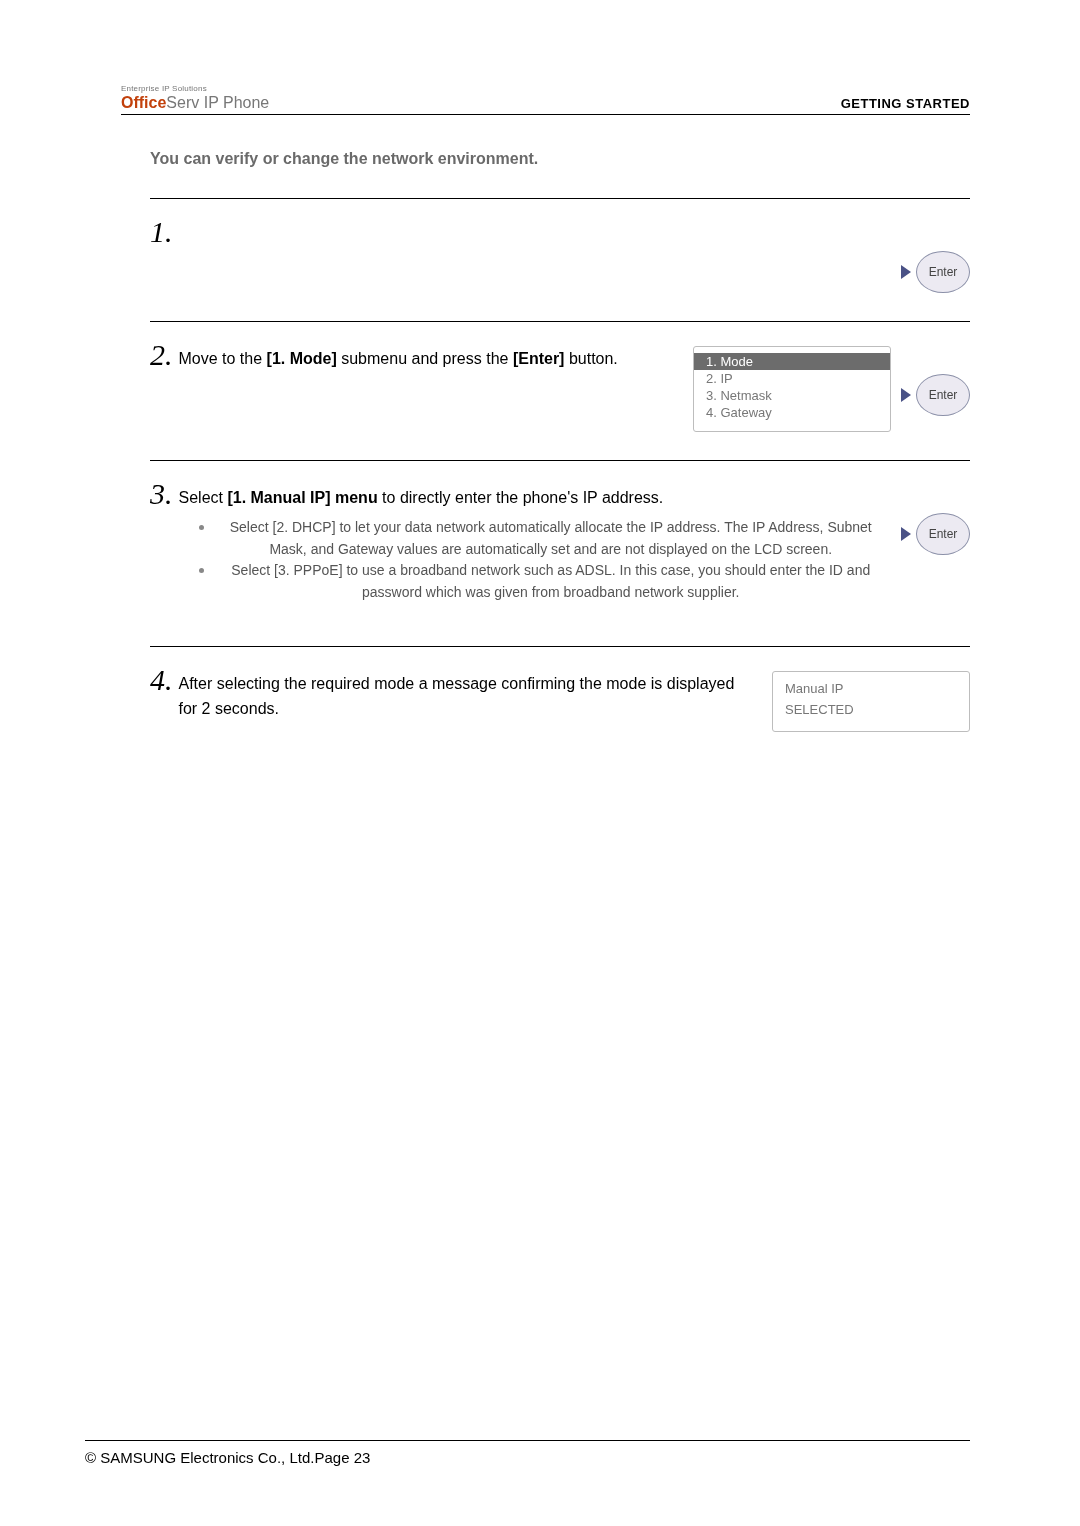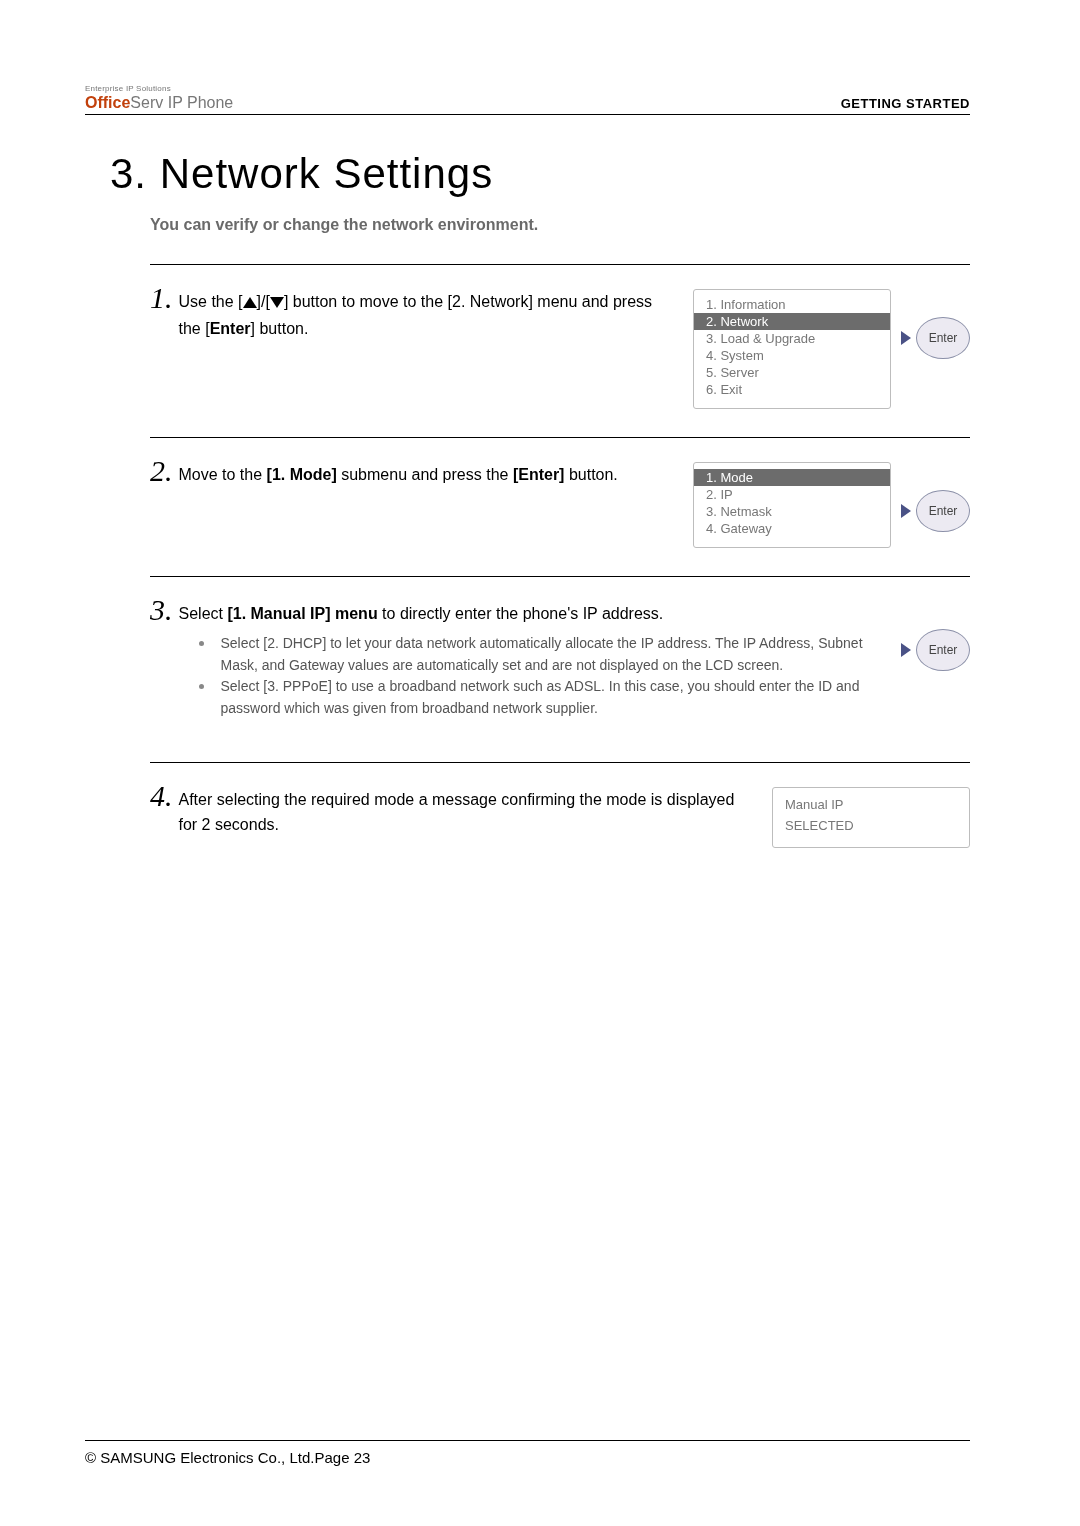--- a/index.html
+++ b/index.html
@@ -16,20 +16,21 @@
     position: relative;
     min-height: 1526px;
   }
   .header-row {
     display: flex;
     justify-content: space-between;
     align-items: flex-end;
     border-bottom: 1px solid #000;
     padding-bottom: 3px;
     margin-bottom: 35px;
+    margin-left: 36px;
   }
   .logo-block { line-height: 1.1; }
   .logo-small {
     font-size: 8px;
     color: #777;
     letter-spacing: 0.2px;
   }
   .logo-main {
     font-size: 16px;
     color: #777;
@@ -88,20 +89,21 @@
     padding-left: 20px;
     font-size: 14px;
     color: #555;
     margin-top: 6px;
   }
   .step-text .sub-list li {
     position: relative;
     padding-left: 22px;
     line-height: 1.55;
     margin-bottom: 0;
+    text-align: center;
   }
   .step-text .sub-list li::before {
     content: "";
     position: absolute;
     left: 0;
     top: 8px;
     width: 5px;
     height: 5px;
     border-radius: 50%;
     background: #888;
@@ -190,39 +192,27 @@
   <div class="header-row">
     <div class="logo-block">
       <div class="logo-small">Enterprise IP Solutions</div>
       <div class="logo-main">
         <b>Office</b><span>Serv IP Phone</span>
       </div>
     </div>
     <div class="header-right">GETTING STARTED</div>
   </div>
 
-  <h1 class="title">3. Network Settings</h1>
   <p class="intro">You can verify or change the network environment.</p>
 
   <div class="step">
     <div class="step-left">
       <span class="step-no">1.</span>
-      <span class="step-text">
-        <span> Use the [</span><span class="arrow-icon"><span class="arrow-up"></span></span><span>]/[</span><span class="arrow-icon"><span class="arrow-down"></span></span><span>] button to move to the [2. Network] menu and press the [</span><b>Enter</b><span>] button.</span>
-      </span>
-    </div>
-    <div class="step-right">
-      <div class="lcd">
-          <div class="row">1. Information</div>
-          <div class="row sel">2. Network</div>
-          <div class="row">3. Load &amp; Upgrade</div>
-          <div class="row">4. System</div>
-          <div class="row">5. Server</div>
-          <div class="row">6. Exit</div>
-        </div>
+    </div>
+    <div class="step-right">
       <div class="enter-group">
         <span class="play-icon"></span>
         <span class="enter-btn">Enter</span>
       </div>
     </div>
   </div>
 
   <div class="step">
     <div class="step-left">
       <span class="step-no">2.</span>

